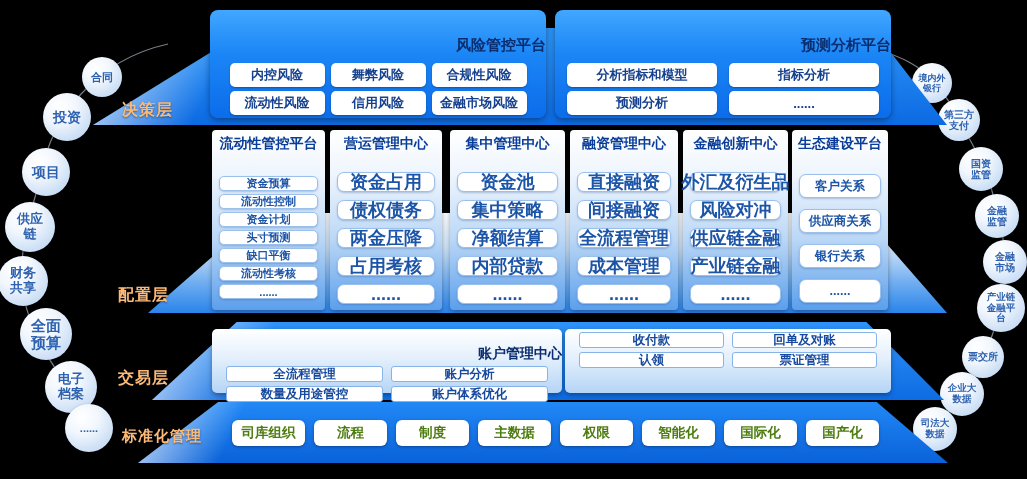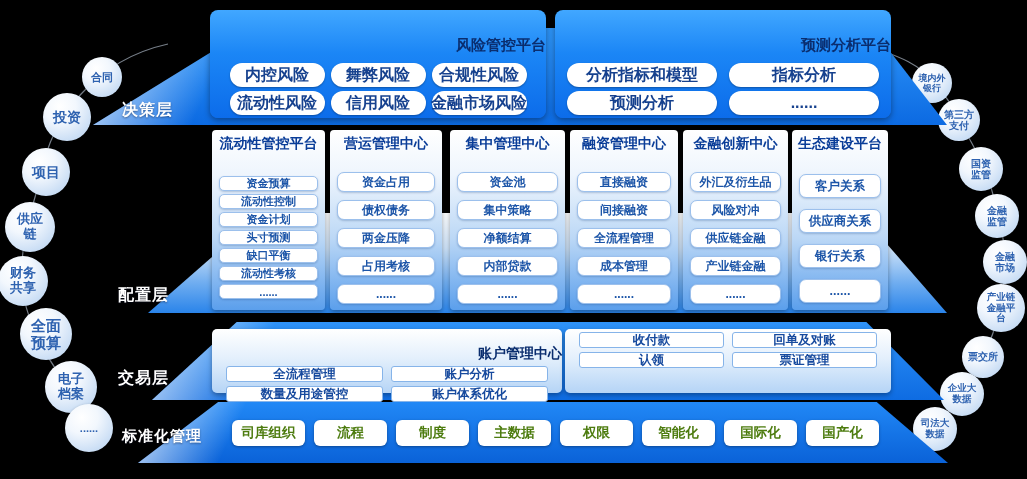--- a/index.html
+++ b/index.html
@@ -21,49 +21,49 @@
     background:linear-gradient(180deg,#fdfeff 0%,#cde2f8 35%,#6fadf0 70%,#2a84ea 100%);}
   .band-trade{left:152px;top:322px;width:792px;height:78px;
     clip-path:polygon(10.7% 0,90.2% 0,100% 100%,0 100%);
     background:linear-gradient(115deg,rgba(255,255,255,.8) 0%,rgba(255,255,255,0) 15%),
                linear-gradient(180deg,#2f93f8 0%,#0e6ce2 100%);}
   .band-standard{left:138px;top:402px;width:810px;height:61px;
     clip-path:polygon(9.9% 0,91.2% 0,100% 100%,0 100%);
     background:linear-gradient(115deg,rgba(255,255,255,.8) 0%,rgba(255,255,255,0) 13%),
                linear-gradient(180deg,#2188f6 0%,#0a62d8 100%);}
 
-  .layer-label{position:absolute;z-index:5;color:#ffffff;font-weight:bold;font-size:16px;
+  .layer-label{position:absolute;z-index:5;color:#fdba74;font-weight:bold;font-size:16px;
     letter-spacing:1px;text-shadow:0 1px 2px rgba(0,10,40,.45);white-space:nowrap;}
 
   
   .top-panel{position:absolute;top:10px;height:108px;border-radius:8px;z-index:3;
     background:linear-gradient(180deg,#41a7ff 0%,#1b86f6 40%,#0c6cea 100%);
     box-shadow:0 2px 6px rgba(0,0,0,.4);}
   .top-panel .ttl{margin-top:26px;text-align:right;color:#0a2d6e;font-weight:bold;font-size:15px;}
   .btn-row{display:flex;justify-content:center;gap:6px;margin-top:8px;}
   .btn-row + .btn-row{margin-top:4px;}
-  .wbtn{background:#fff;border-radius:12px;color:#16418e;font-weight:bold;font-size:16px;
+  .wbtn{background:#fff;border-radius:5px;color:#16418e;font-weight:bold;font-size:13px;
     height:24px;display:flex;align-items:center;justify-content:center;
     box-shadow:0 1px 2px rgba(0,0,0,.3);white-space:nowrap;}
   .w95{width:95px;}.w150{width:150px;}
   .btn-row.wide{gap:12px;}
 
   
   .col{position:absolute;top:130px;height:180px;z-index:3;border-radius:4px;
     background:linear-gradient(180deg,#ffffff 0%,#eef5fd 25%,#bcd8f6 60%,#5b9fec 100%);
     box-shadow:0 2px 5px rgba(0,0,0,.35);display:flex;flex-direction:column;align-items:center;}
   .col .hdr{margin-top:5px;color:#0a3d98;font-weight:bold;font-size:14px;white-space:nowrap;}
   .col .items{display:flex;flex-direction:column;width:calc(100% - 14px);}
   .cbtn{background:#fff;border:1px solid #9cc0ec;border-radius:7px;color:#1c55a8;
     font-weight:bold;display:flex;align-items:center;justify-content:center;white-space:nowrap;
     box-shadow:0 1px 2px rgba(20,60,120,.25);}
   .c7 .items{gap:3px;margin-top:23px;}
   .c7 .cbtn{height:15px;font-size:11px;border-radius:5px;}
   .c5 .items{gap:8px;margin-top:19px;}
-  .c5 .cbtn{height:20px;font-size:12px;}
+  .c5 .cbtn{height:20px;font-size:18px;}
   .c4 .items{gap:11px;margin-top:21px;}
   .c4 .cbtn{height:24px;font-size:12.5px;}
 
   
   .trade-panel{position:absolute;top:329px;height:64px;border-radius:5px;z-index:3;
     background:linear-gradient(180deg,#ffffff 0%,#e4f0fc 45%,#b5d4f6 100%);
     box-shadow:0 2px 5px rgba(0,0,0,.35);}
   .trade-panel .ttl{margin-top:16px;text-align:right;color:#0a2d6e;font-weight:bold;font-size:14px;}
   .tgrid{display:grid;grid-template-columns:1fr 1fr;gap:4px 8px;margin:3px 14px 0;}
   .tbtn{background:#fff;border:1px solid #86b4e9;border-radius:3px;color:#174a9e;

